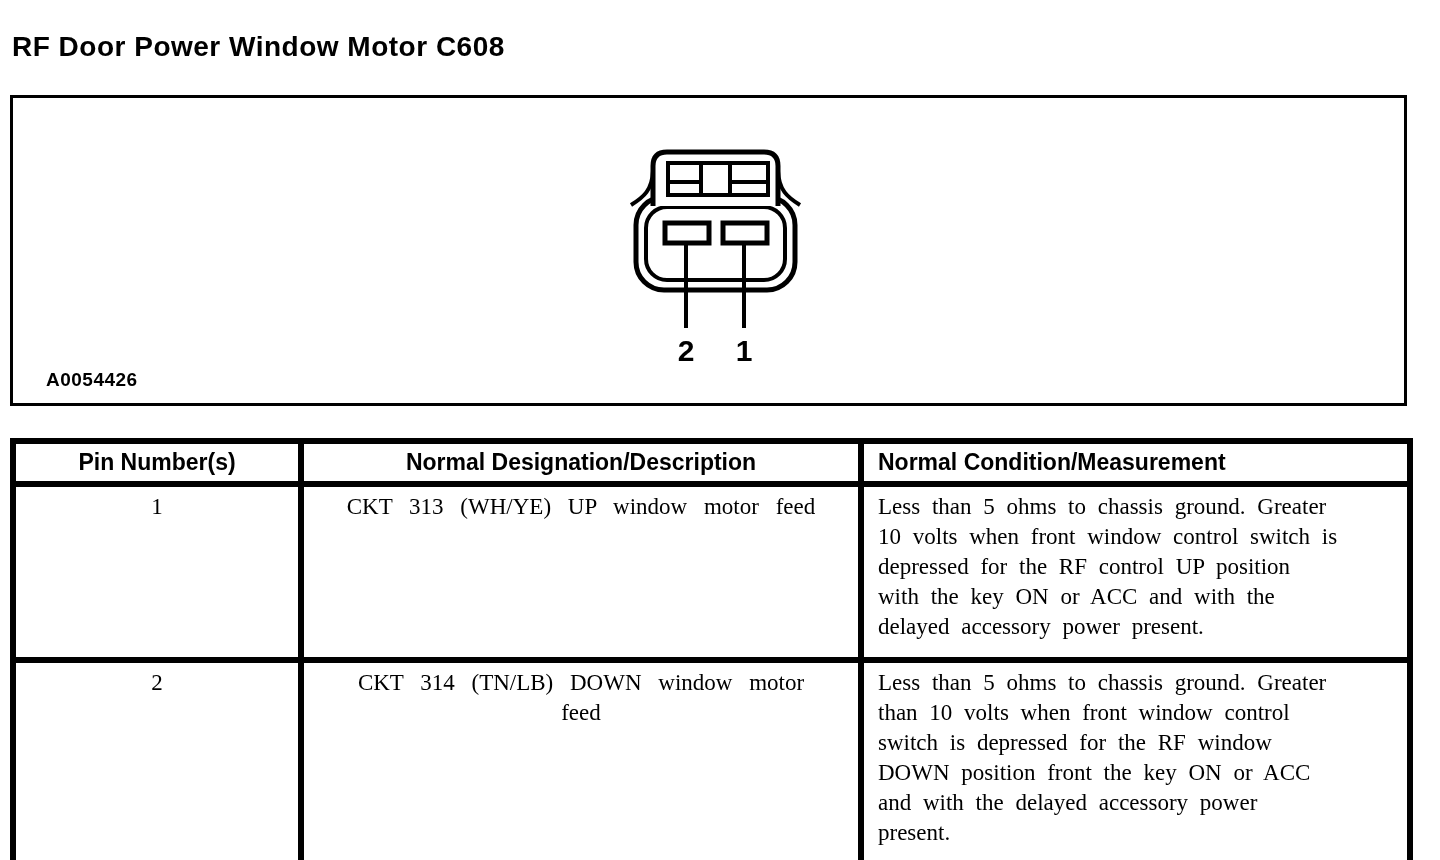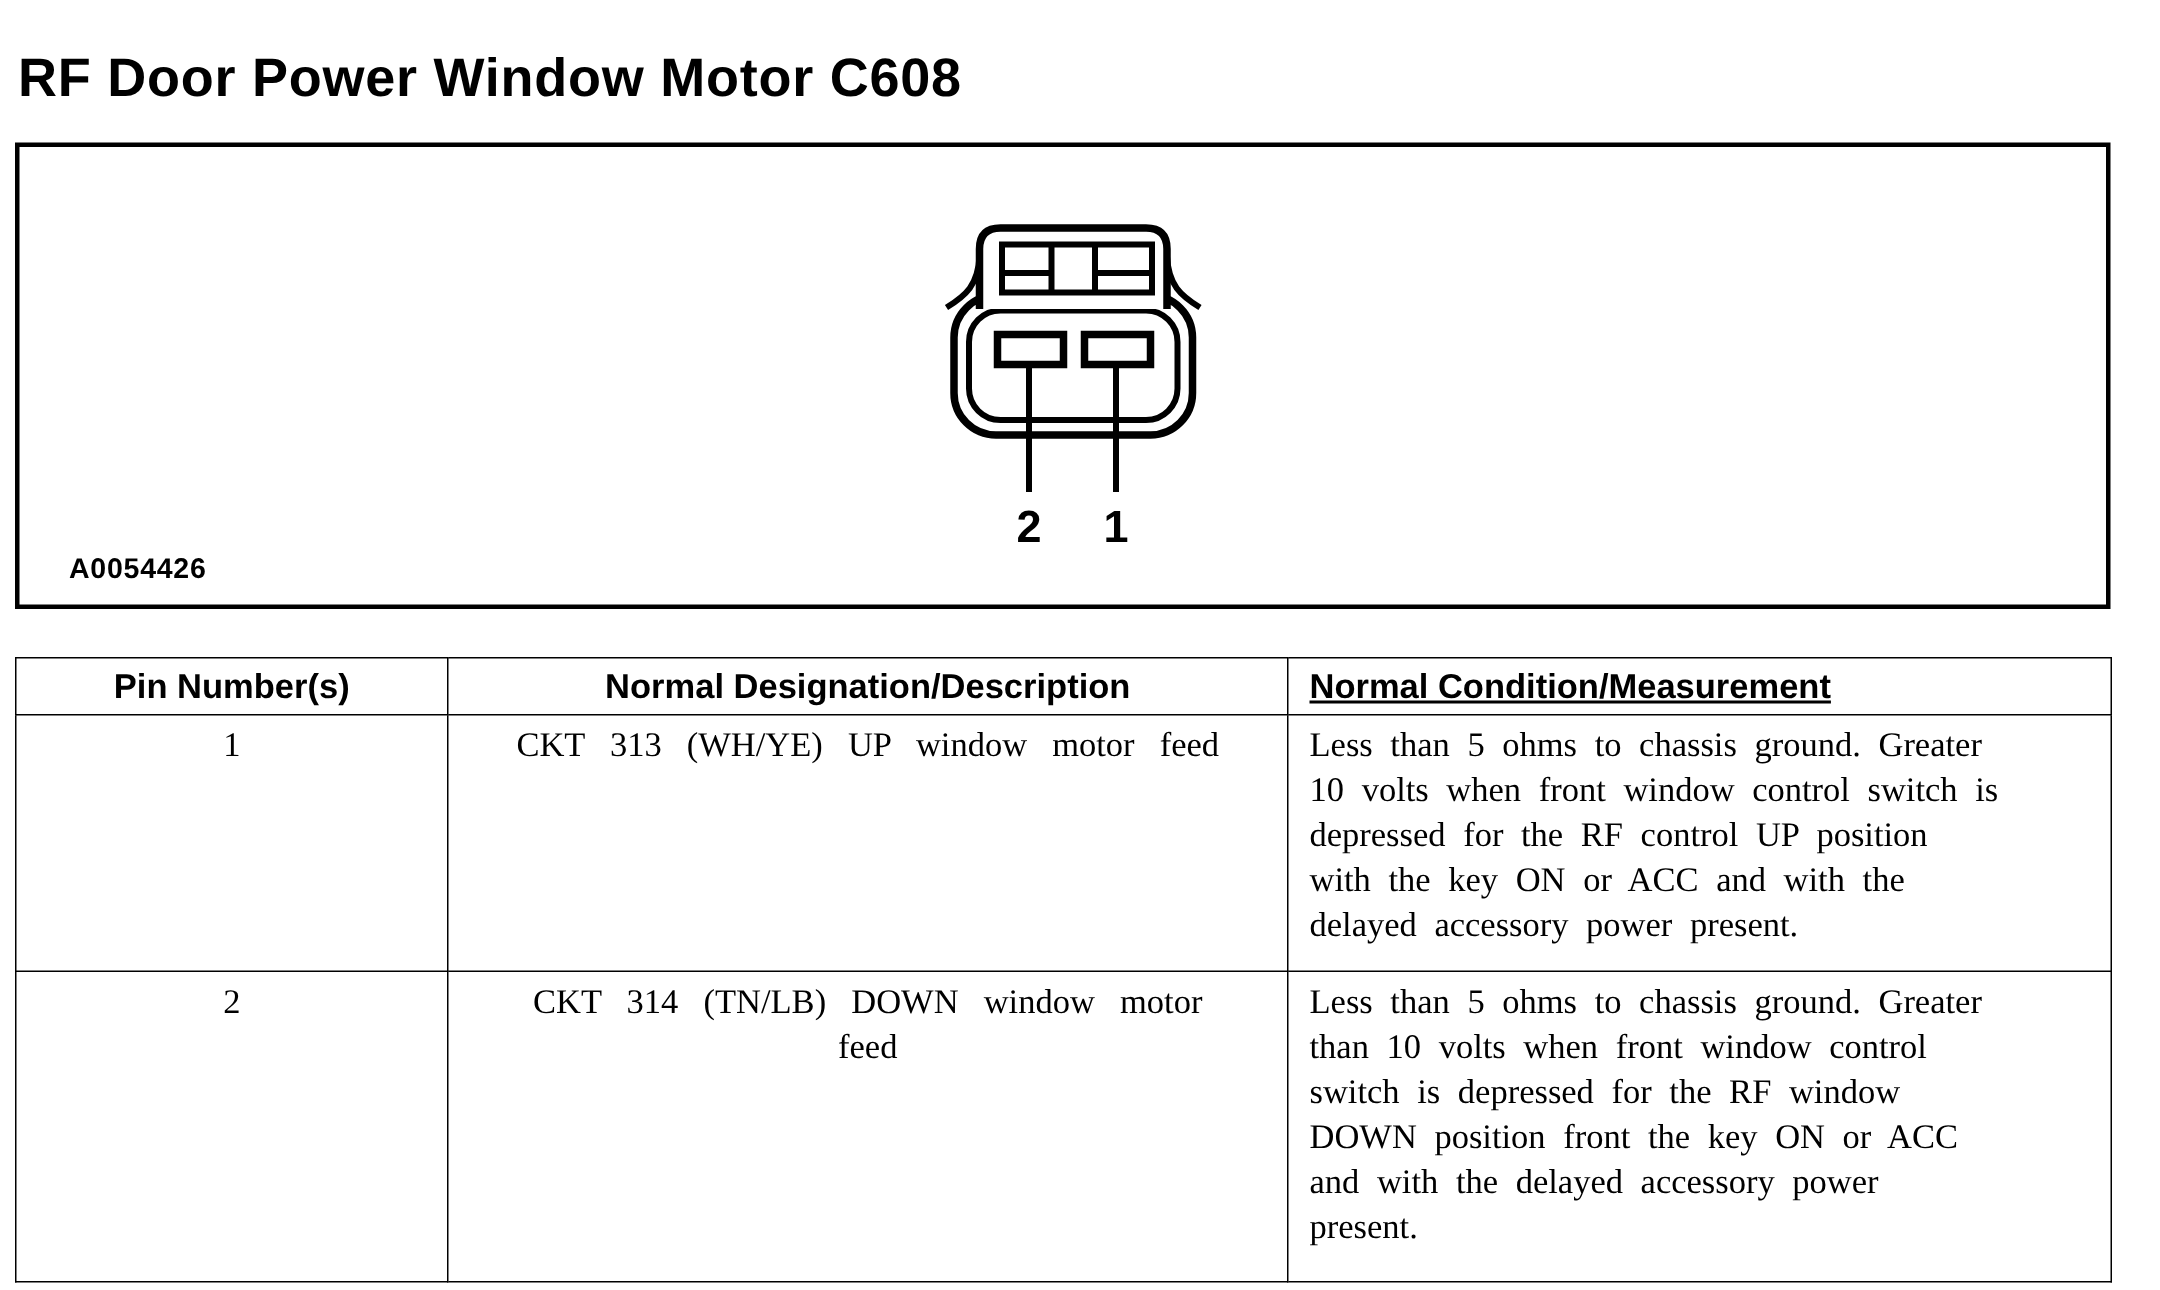--- a/index.html
+++ b/index.html
@@ -4,51 +4,51 @@
 <style>
   html, body { margin: 0; padding: 0; }
   body {
     width: 1440px; height: 860px;
     background: #ffffff; color: #000000;
     font-family: "Liberation Sans", sans-serif;
     position: relative; overflow: hidden;
   }
   .page-title {
     position: absolute; left: 12px; top: 31px;
-    font-size: 36px; font-weight: bold; letter-spacing: 0.5px;
+    font-size: 28px; font-weight: bold; letter-spacing: 0.5px;
     white-space: nowrap;
   }
   .figure-box {
     position: absolute; left: 10px; top: 95px;
     width: 1391px; height: 305px;
     border: 3px solid #000;
   }
   .figure-id {
     position: absolute; left: 33px; top: 250px;
     font-size: 19px; font-weight: bold; letter-spacing: 0.5px; margin-top: 21px;
   }
   .connector-svg {
     position: absolute; left: 585px; top: 42px;
   }
   .pin-table {
     position: absolute; left: 10px; top: 438px;
     width: 1397px;
     border-collapse: collapse; table-layout: fixed;
   }
   .pin-table th, .pin-table td {
-    border: 1px solid #000000;
+    border: 6px solid #000000;
     vertical-align: top;
   }
   .pin-table th {
     font-family: "Liberation Sans", sans-serif;
     font-size: 23px; font-weight: bold;
     height: 37px; vertical-align: middle;
     text-align: center; padding: 0;
   }
-  .pin-table th.th-condition { text-align: left; padding-left: 14px; text-decoration: underline; }
+  .pin-table th.th-condition { text-align: left; padding-left: 14px; }
   .pin-table td {
     font-family: "Liberation Serif", serif;
     font-size: 23px; line-height: 30px;
   }
   tr.row-1 td { height: 160px; }
   tr.row-2 td { height: 196px; }
   td.pin-cell { text-align: center; padding-top: 5px; }
   td.circuit-cell { text-align: center; padding-top: 5px; word-spacing: 11px; }
   td.condition-cell { padding: 5px 10px 5px 14px; word-spacing: 6px; }
 </style>

